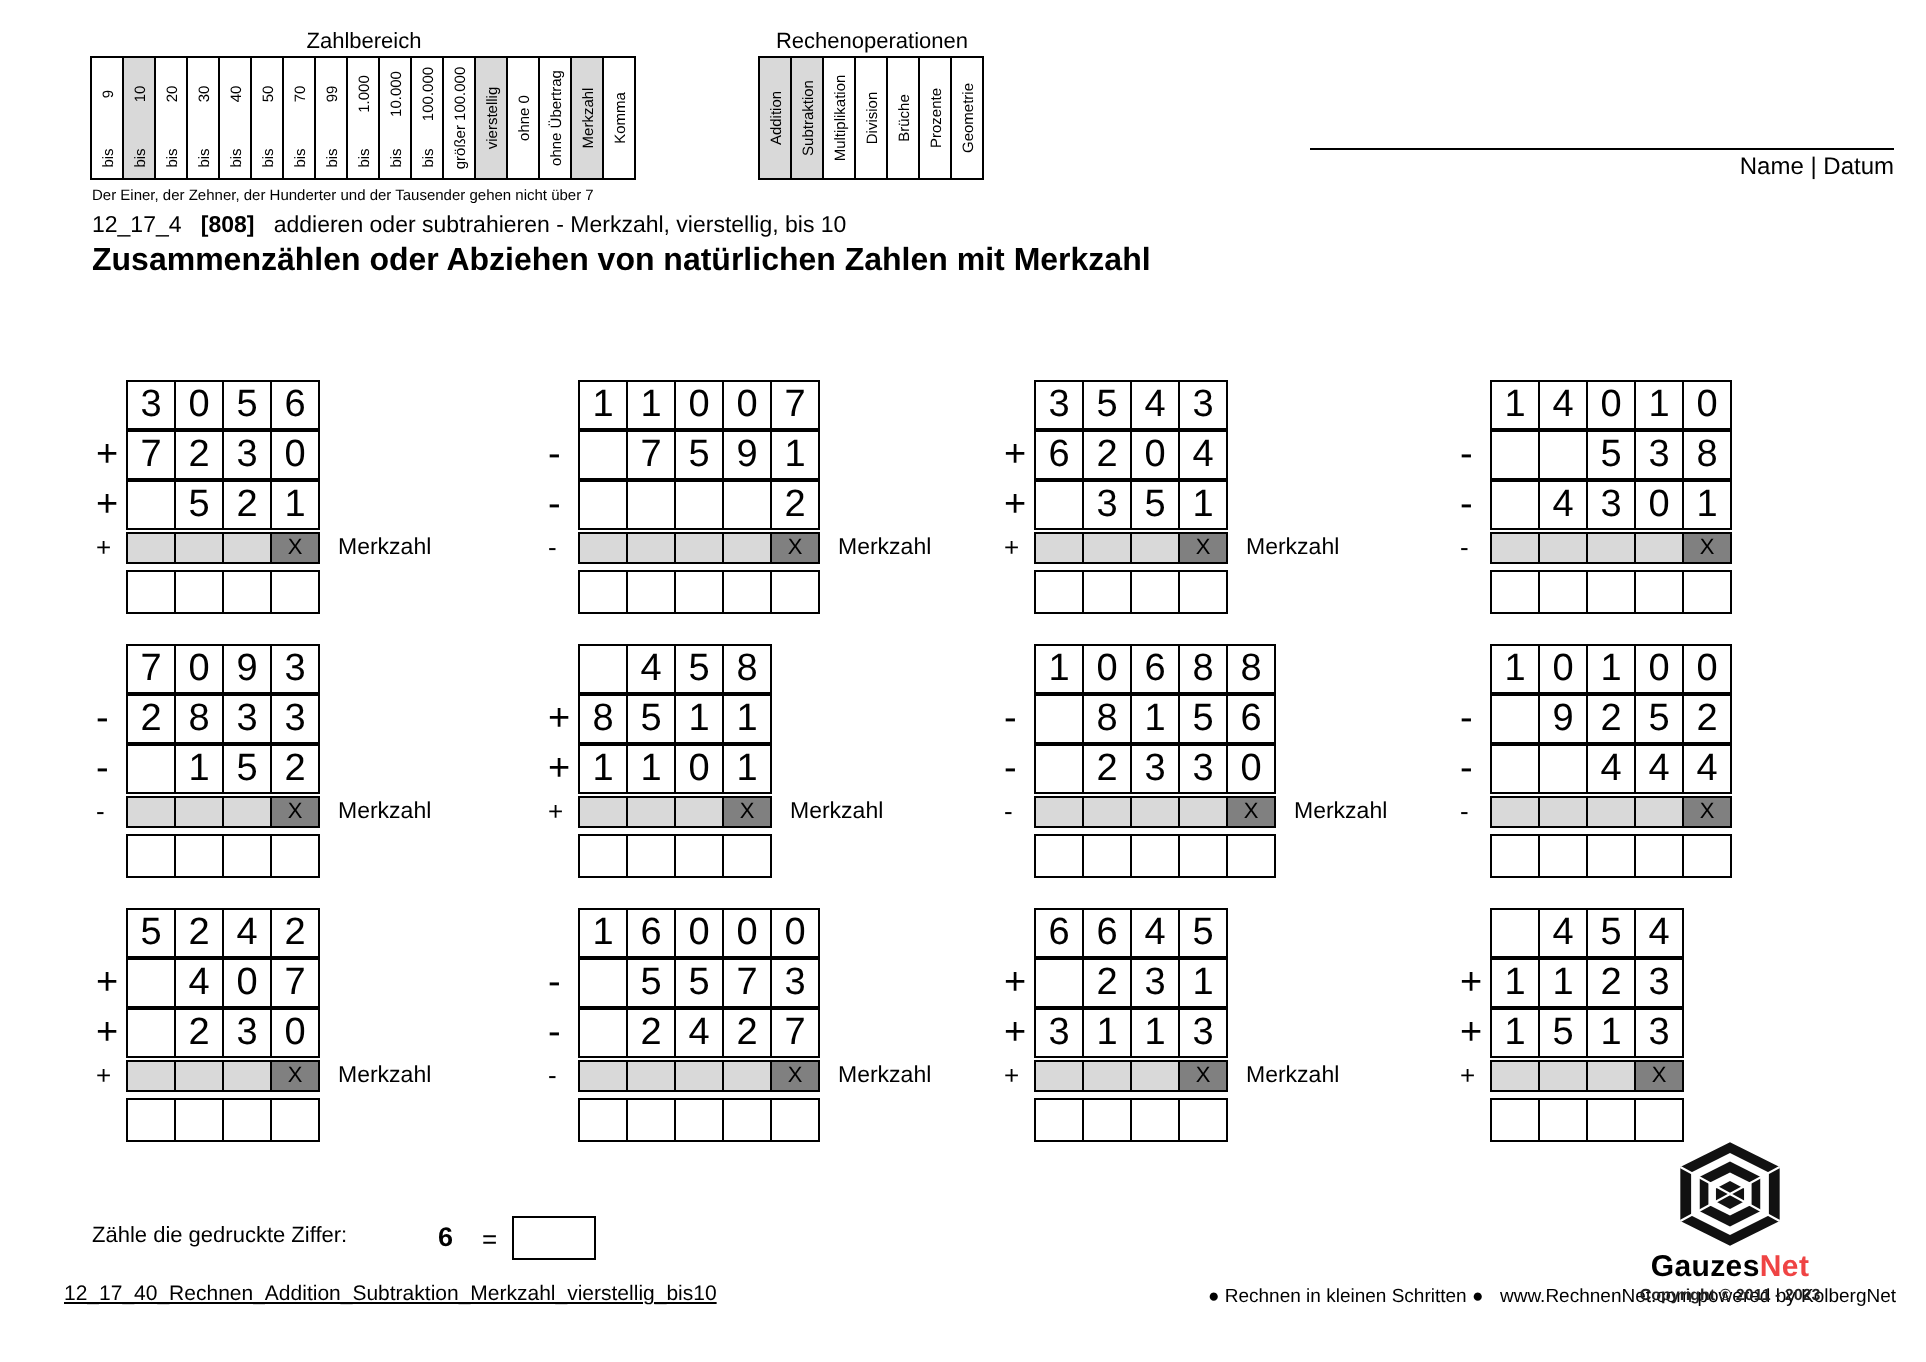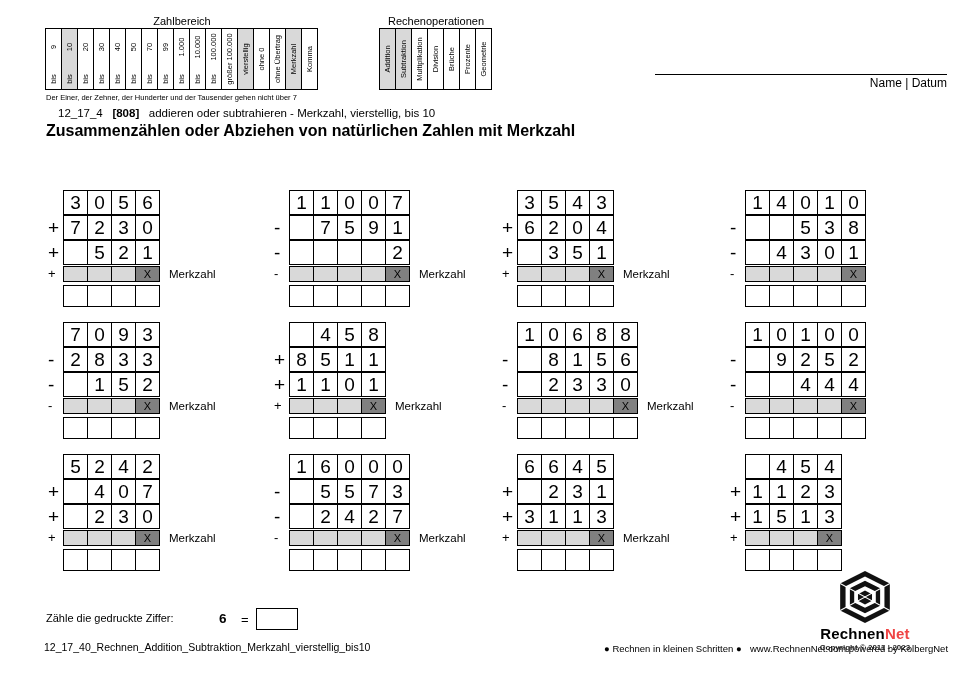--- a/index.html
+++ b/index.html
@@ -54,21 +54,21 @@
   #headline-note{
     position:absolute;left:46px;top:93px;font-size:7.5px;
   }
   #name-datum{
     position:absolute;right:16px;top:76px;font-size:12px;
   }
   #name-line{
     position:absolute;left:655px;top:74px;width:292px;height:1px;background:#000;
   }
 
-  #meta-line{position:absolute;left:58px;top:107px;font-size:11.5px;}
+  #meta-line{position:absolute;left:46px;top:107px;font-size:11.5px;}
   #meta-line .code{font-weight:normal;}
   #meta-line .num{font-weight:bold;}
   #title{
     position:absolute;left:46px;top:122px;
     font-size:16px;font-weight:bold;
   }
 
   
   .ex{position:absolute;}
   .digitrow{display:flex;align-items:center;height:25px;}
@@ -96,21 +96,21 @@
   }
   .resultrow{display:flex;align-items:center;height:22px;margin-top:3px;}
   .resultrow .dbox{height:22px;}
 
   
   #count-task{position:absolute;left:46px;top:612px;font-size:11px;}
   #count-digit{position:absolute;left:219px;top:611px;font-size:13.5px;font-weight:bold;}
   #count-eq{position:absolute;left:241px;top:612px;font-size:13px;}
   #count-box{position:absolute;left:256px;top:608px;width:40px;height:20px;border:1px solid #000;}
 
-  #file-name{position:absolute;left:44px;top:641px;font-size:10.5px;}
+  #file-name{position:absolute;left:32px;top:641px;font-size:10.5px;text-decoration:underline;}
   #footer-center{position:absolute;left:604px;top:643px;font-size:9.5px;}
   #footer-url{position:absolute;left:750px;top:643px;font-size:9.5px;}
 
   #logo{position:absolute;right:18px;top:570px;width:160px;text-align:center;}
   #logo-mark{width:54px;height:54px;margin:0 auto;display:block;}
   #logo-text{font-size:15px;font-weight:bold;letter-spacing:.2px;margin-top:1px;}
   #logo-text .net{color:#ef4444;}
   #logo-copy{font-size:8px;font-weight:bold;color:#222;margin-top:1px;}
 </style>
 </head>
@@ -721,15 +721,15 @@
 <div id="logo">
   <svg id="logo-mark" viewBox="0 0 100 100">
     <polygon points="50,2 96,25 96,75 50,98 4,75 4,25" fill="#111"></polygon>
     <polygon points="50,12 86,30 86,70 50,88 14,70 14,30" fill="#fff"></polygon>
     <polygon points="50,20 78,34 78,66 50,80 22,66 22,34" fill="#111"></polygon>
     <polygon points="50,30 70,40 70,60 50,70 30,60 30,40" fill="#fff"></polygon>
     <polygon points="50,38 63,45 63,57 50,64 37,57 37,45" fill="#111"></polygon>
     <path d="M4,25 L50,50 L96,25" stroke="#fff" stroke-width="2" fill="none"></path>
     <path d="M4,75 L50,50 L96,75" stroke="#fff" stroke-width="2" fill="none"></path>
   </svg>
-  <div id="logo-text"><span>Rechnen</span><span class="net">Net</span></div>
+  <div id="logo-text"><span>Gauzes</span><span class="net">Net</span></div>
   <div id="logo-copy">Copyright © 2011 - 2023</div>
 </div>
 
 </body></html>

